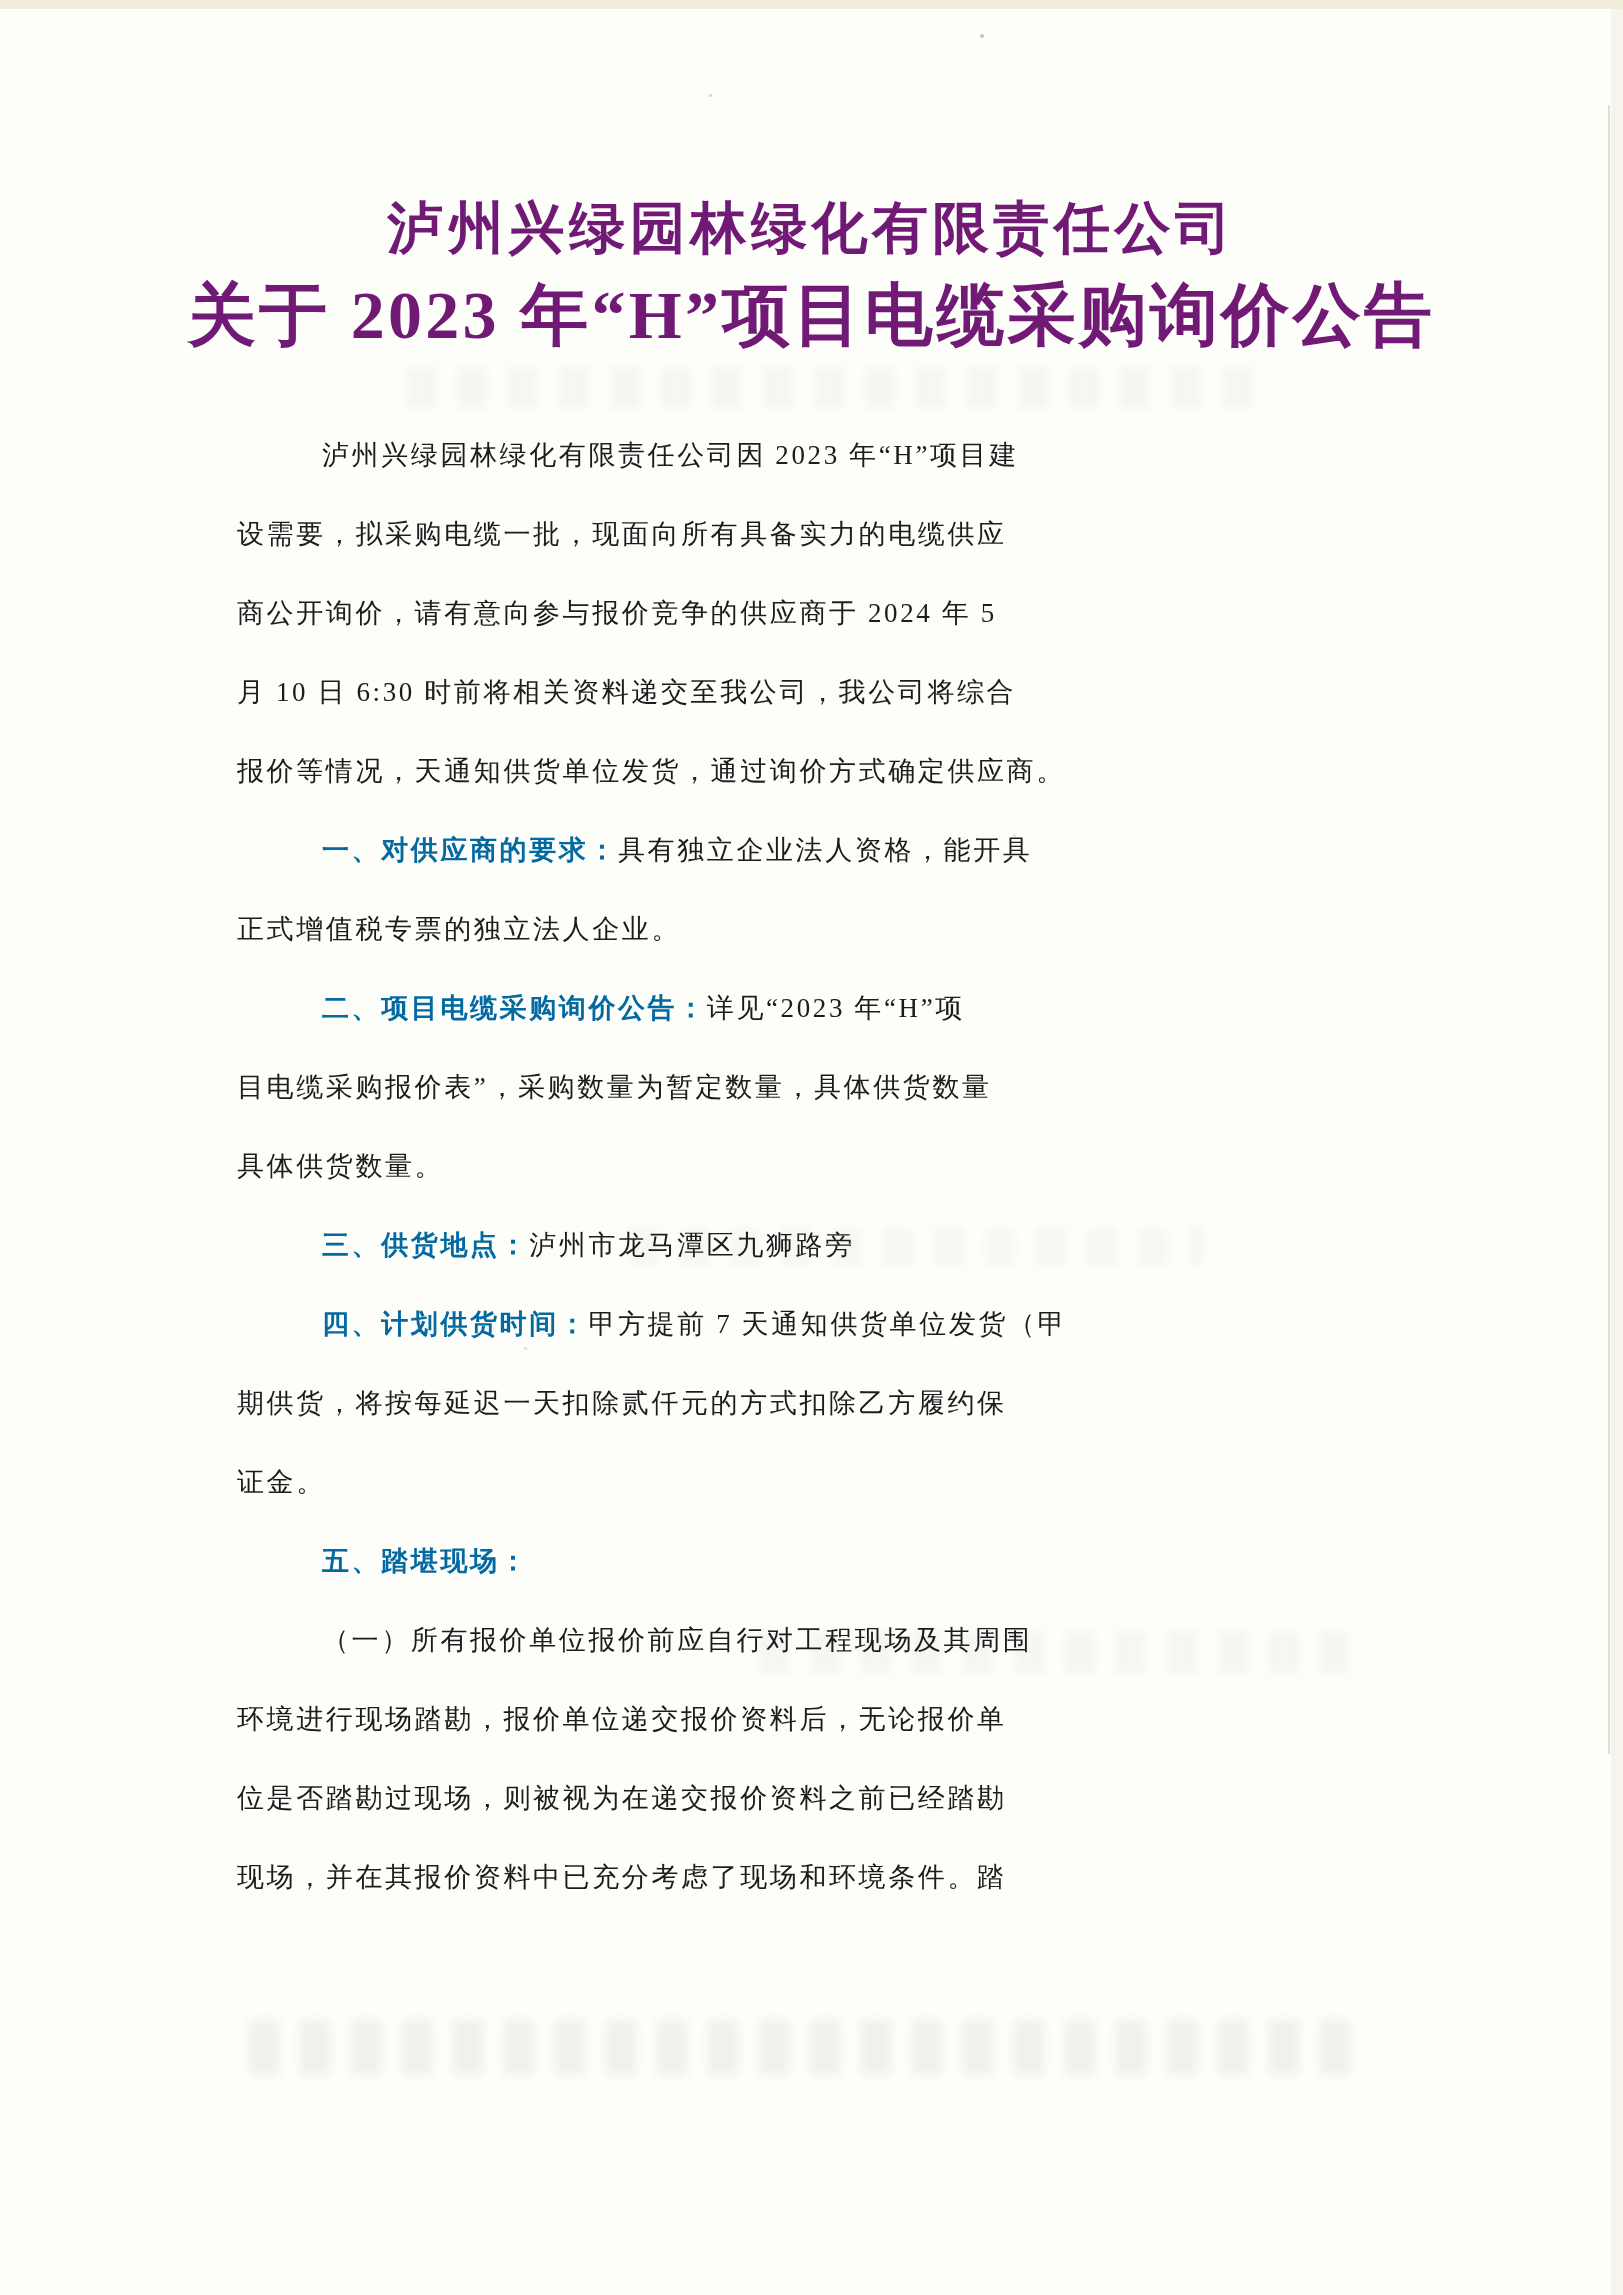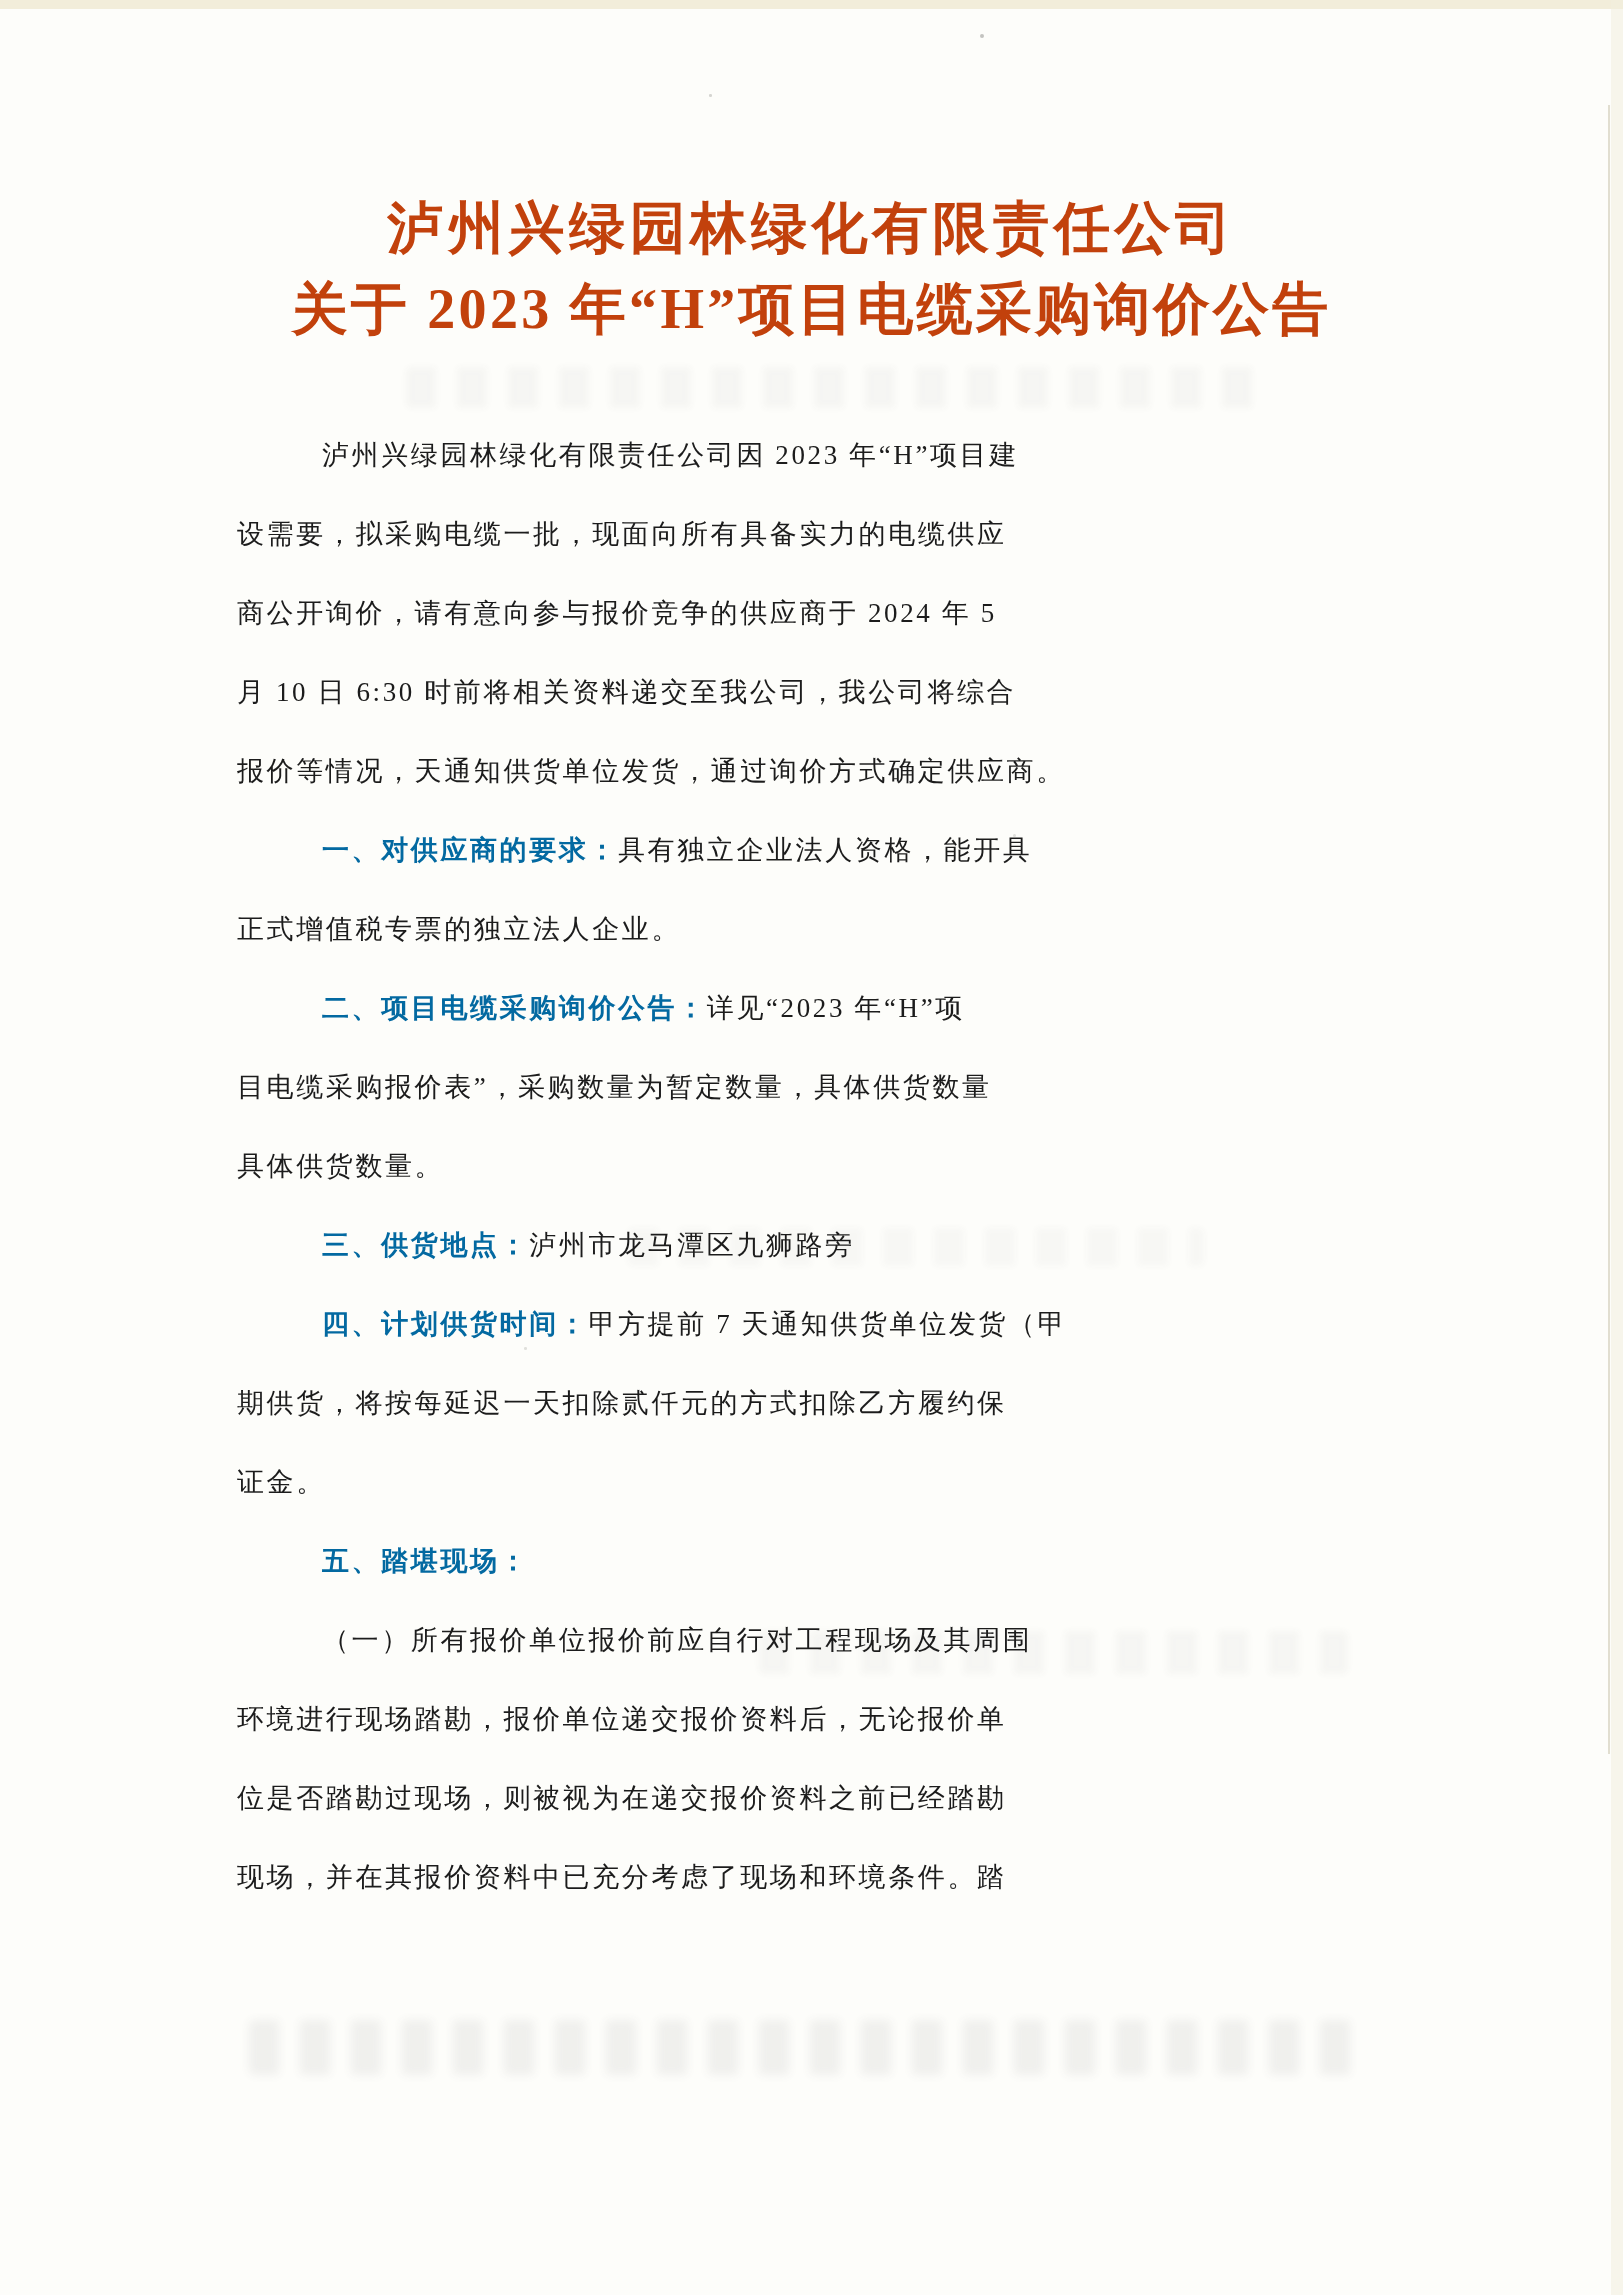--- a/index.html
+++ b/index.html
@@ -43,26 +43,26 @@
   .speck.p1{left:980px;top:34px;width:3.9px;height:3.9px;opacity:.5;}
   .speck.p2{left:709px;top:94px;width:2.6px;height:2.6px;opacity:.35;}
   .speck.p3{left:1013px;top:834px;width:2.6px;height:3.3px;opacity:.25;}
   .speck.p4{left:524px;top:1347px;width:2.6px;height:2.6px;opacity:.25;}
 
   
   .title-line{
     position:absolute;left:0;width:1623px;
     text-align:center;
     font-weight:bold;
-    color:#c2410c;
+    color:#701a75;
     line-height:1;
     white-space:nowrap;
   }
   .title-1{top:200px;font-size:56px;letter-spacing:4.6px;}
-  .title-2{top:281px;font-size:56px;letter-spacing:3.3px;}
+  .title-2{top:281px;font-size:68px;letter-spacing:3.3px;}
 
   
   .doc-body{
     position:absolute;
     left:237px;top:416px;
     width:1172px;
     font-size:27px;
     line-height:79px;
     color:#1c1c1c;
     letter-spacing:2.6px;

